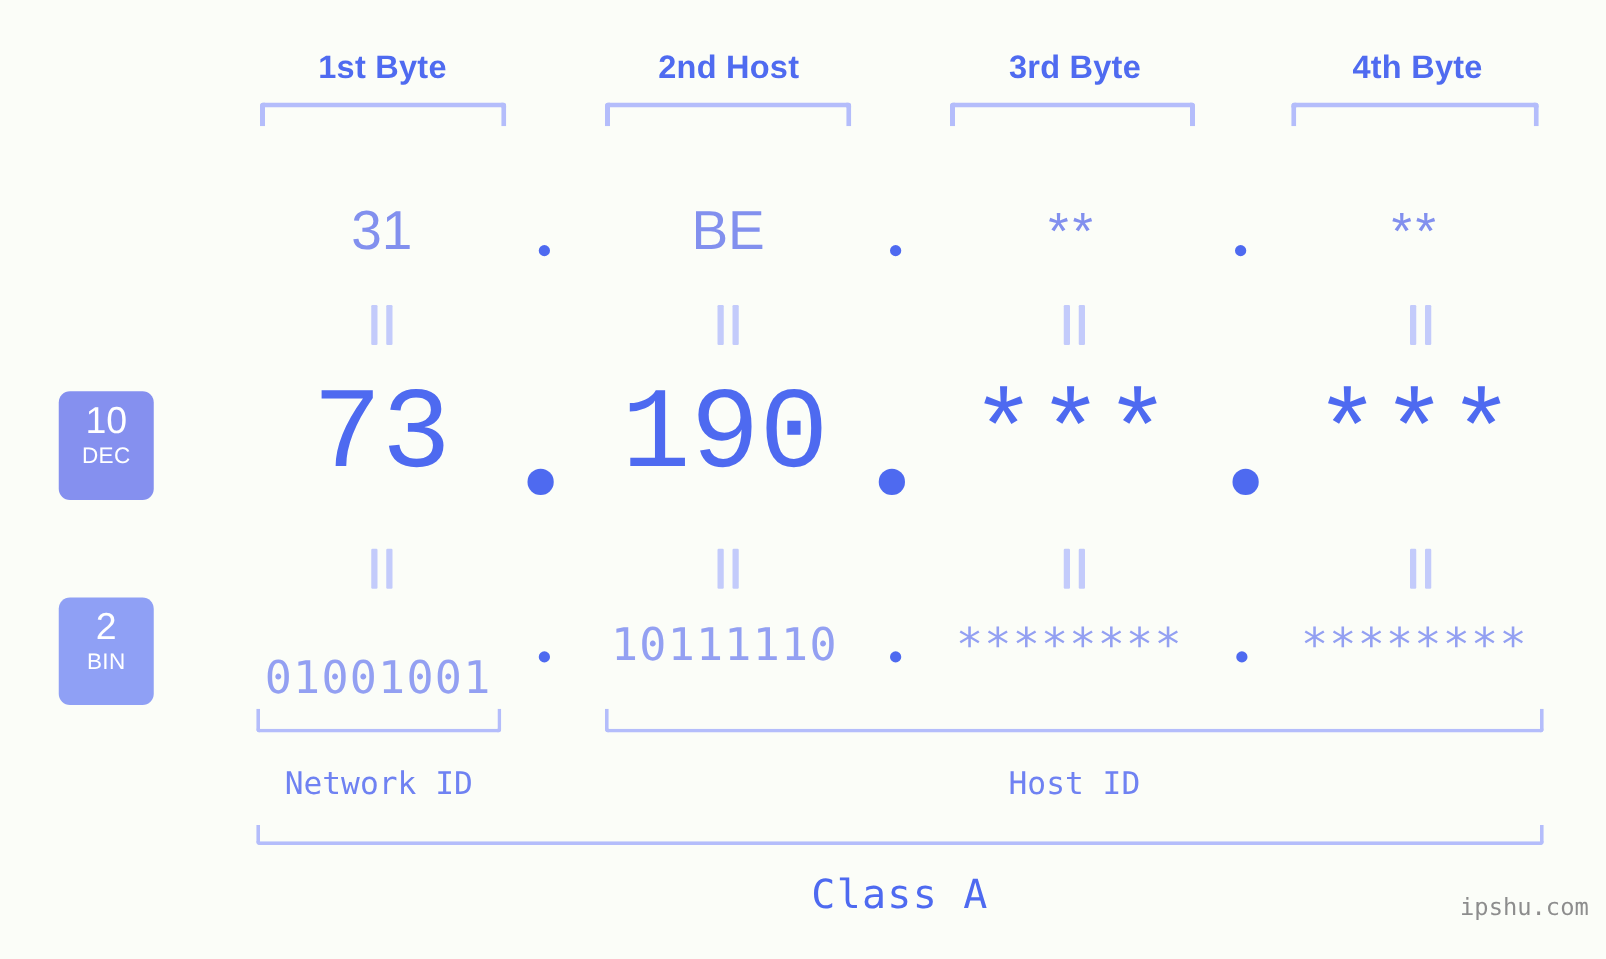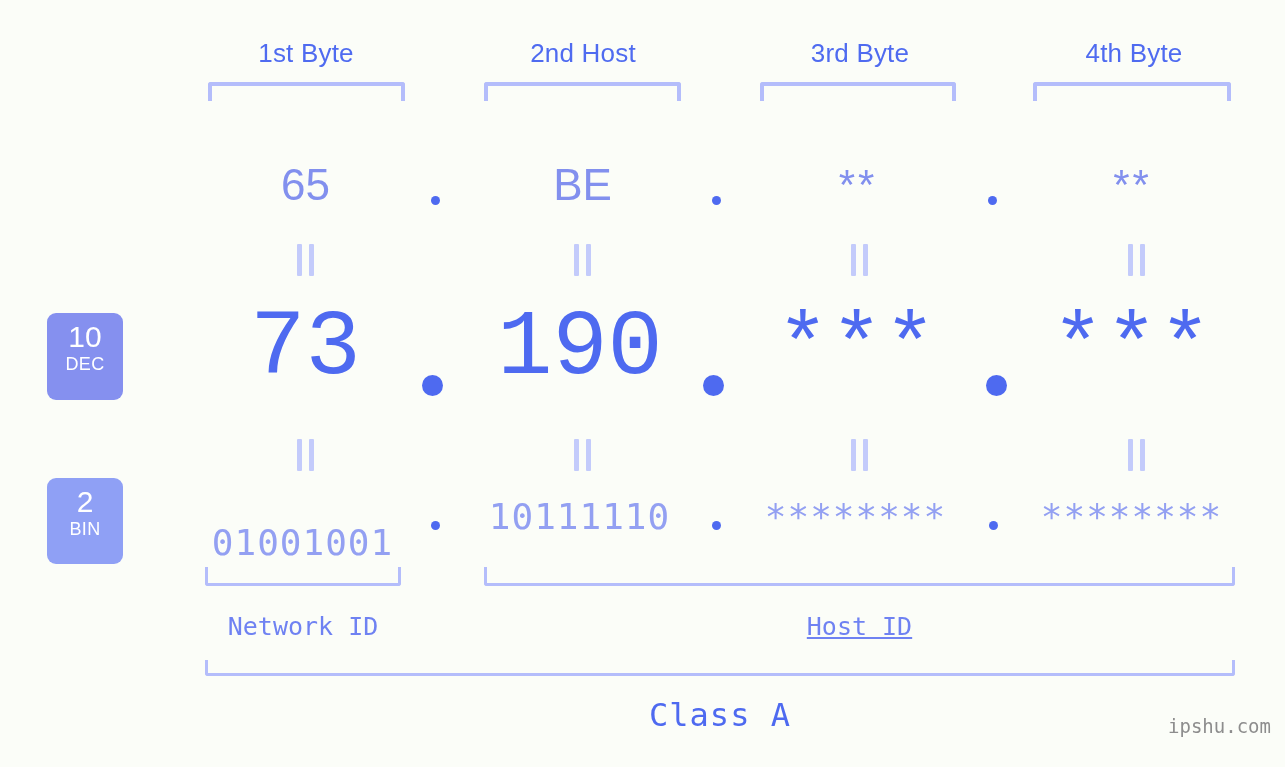--- a/index.html
+++ b/index.html
@@ -27,20 +27,21 @@
     position: absolute;
     top: 33px;
     height: 40px;
     line-height: 40px;
     text-align: center;
     font-size: 26px;
     color: #4f6bf0;
     font-family: "Liberation Sans", sans-serif;
     letter-spacing: 0.2px;
     white-space: nowrap;
+    font-weight: bold;
   }
 
   
   .bracket-down {
     position: absolute;
     height: 19px;
     border-top: 4px solid #b4bdfb;
     border-left: 4px solid #b4bdfb;
     border-right: 4px solid #b4bdfb;
     border-radius: 3px 3px 0 0;
@@ -221,21 +222,21 @@
 
   <div class="badge" id="badge-dec">
     <span class="num">10</span>
     <span class="base">DEC</span>
   </div>
   <div class="badge" id="badge-bin">
     <span class="num">2</span>
     <span class="base">BIN</span>
   </div>
 
-  <div class="hex-cell" style="left:207px;width:197px;">65</div>
+  <div class="hex-cell" style="left:207px;width:197px;">31</div>
   <div class="hex-dot" style="left:431px;"></div>
   <div class="hex-cell" style="left:484px;width:197px;">BE</div>
   <div class="hex-dot" style="left:712px;"></div>
   <div class="hex-cell stars" style="left:760px;width:196px;">**</div>
   <div class="hex-dot" style="left:988px;"></div>
   <div class="hex-cell stars" style="left:1034px;width:197px;">**</div>
 
   <div class="eq" style="left:294px;top:244px;">
       <i></i>
       <i></i>
@@ -283,20 +284,20 @@
   <div class="bin-cell" style="left:481px;width:197px;">10111110</div>
   <div class="bin-dot" style="left:712px;"></div>
   <div class="bin-cell" style="left:757px;width:197px;">********</div>
   <div class="bin-dot" style="left:989px;"></div>
   <div class="bin-cell" style="left:1033px;width:197px;">********</div>
 
   <div class="bracket-up" style="left:205px;top:567px;width:196px;"></div>
   <div class="bracket-up" style="left:484px;top:567px;width:751px;"></div>
 
   <div class="id-label" style="left:205px;width:196px;">Network ID</div>
-  <div class="id-label" style="left:484px;width:751px;text-decoration:underline;">Host ID</div>
+  <div class="id-label" style="left:484px;width:751px;">Host ID</div>
 
   <div class="bracket-up" style="left:205px;top:660px;width:1030px;height:16px;"></div>
   <div id="class-label">Class A</div>
 
   <div id="watermark">ipshu.com</div>
 
 </div>
 
 </body></html>

